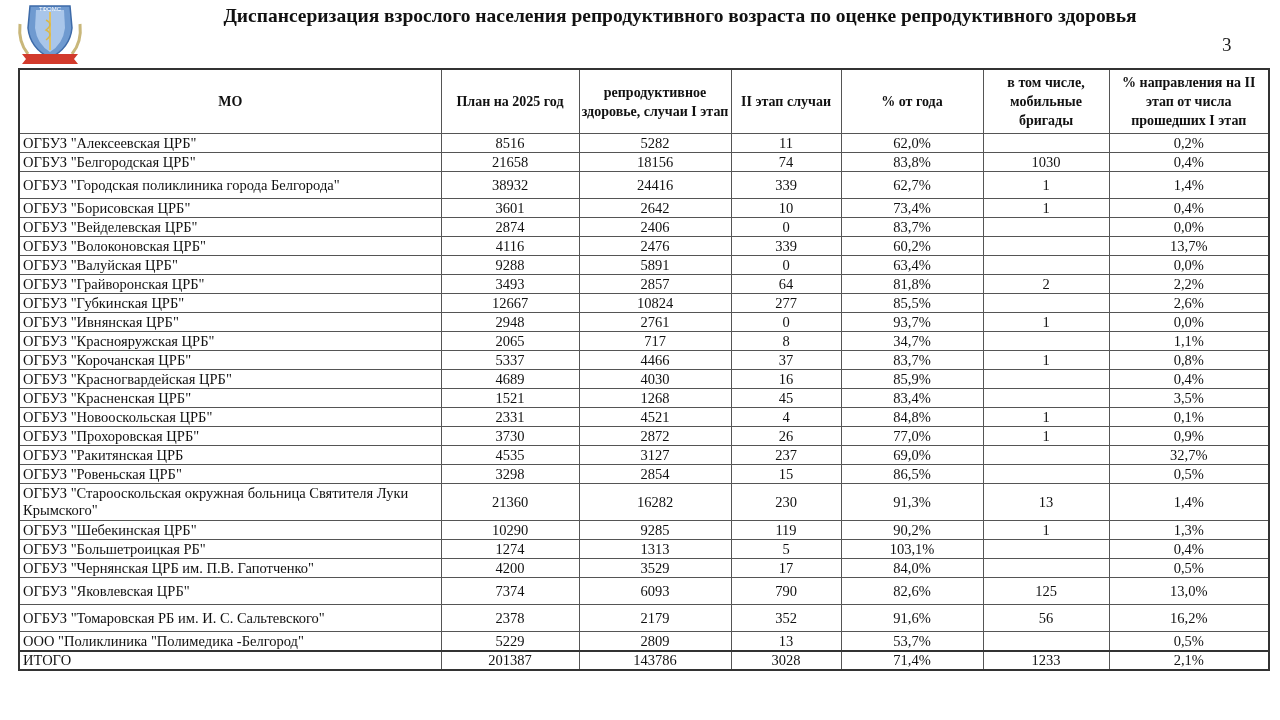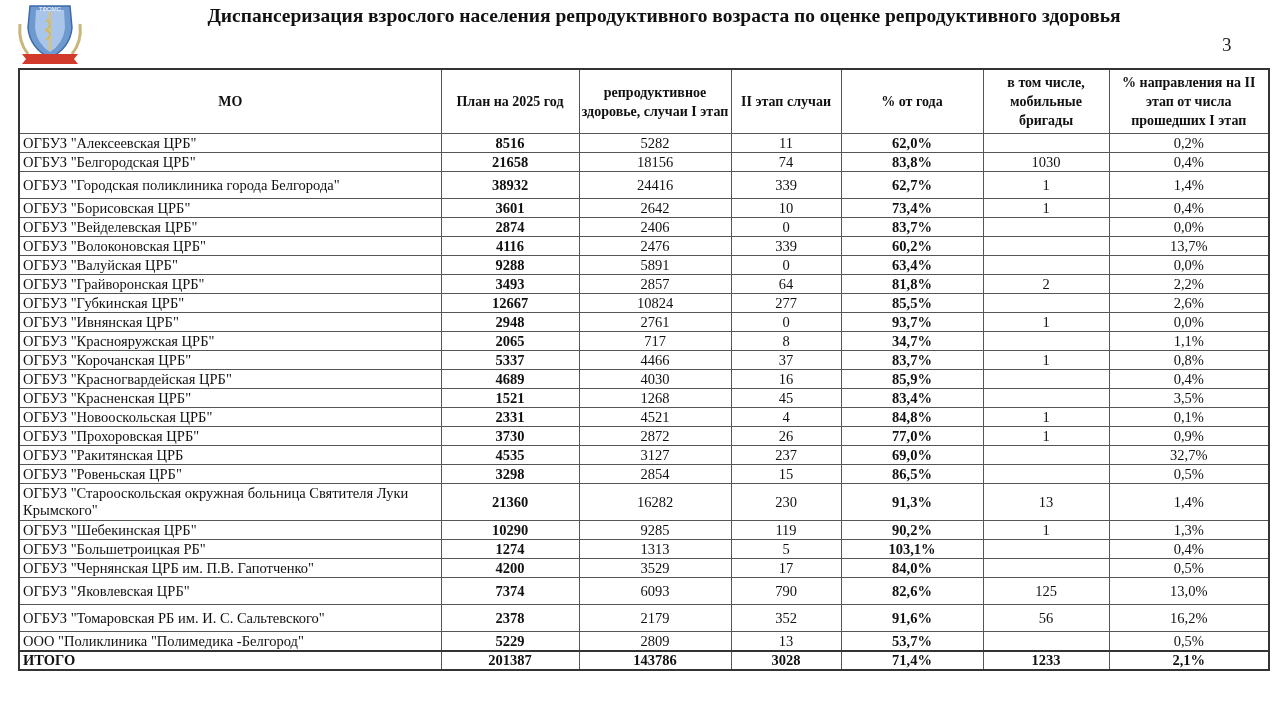--- a/index.html
+++ b/index.html
@@ -1,28 +1,28 @@
 <!DOCTYPE html>
 <html><head>
 <meta charset="utf-8">
 <style>
   html, body { margin:0; padding:0; background:#ffffff; }
   body { width:1280px; height:720px; position:relative; overflow:hidden; font-family:"Liberation Serif", serif; color:#111; }
   .logo { position:absolute; left:14px; top:2px; width:72px; height:64px; }
-  .title { position:absolute; left:134px; top:4px; width:1060px; text-align:center; font-weight:bold; font-size:19.5px; line-height:24px; color:#111; }
+  .title { position:absolute; left:150px; top:4px; width:1060px; text-align:center; font-weight:bold; font-size:19.5px; line-height:24px; color:#111; }
   .page-num { position:absolute; left:1222px; top:34px; font-size:19px; color:#222; }
   table { position:absolute; left:18px; top:68px; width:1250px; border-collapse:collapse; table-layout:fixed; border:2px solid #333; }
   th, td { border:1px solid #555; padding:0 2px; font-size:14.5px; line-height:17px; }
   th { font-weight:bold; font-size:14px; text-align:center; height:63px; line-height:19px; }
   td { text-align:center; height:18px; }
   td.mo { text-align:left; padding-left:3px; }
-  td.plan, td.pct { font-weight:bold; }
+  td.plan, td.pct { font-weight:normal; }
   tr.tall td { height:26px; }
   tr.two td { height:36px; }
-  tr.total td { font-weight:bold; height:17px; }
+  tr.total td { font-weight:normal; height:17px; }
   tr.total { border-top:2px solid #333; }
 </style>
 </head>
 <body>
 
 <div class="logo">
   <svg width="72" height="64" viewBox="0 0 72 64">
     <path d="M6 22 Q4 40 14 52" stroke="#c9b77a" stroke-width="3" fill="none"></path>
     <path d="M66 22 Q68 40 58 52" stroke="#c9b77a" stroke-width="3" fill="none"></path>
     <path d="M16 4 L56 4 L58 26 Q56 46 36 56 Q16 46 14 26 Z" fill="#6f9ad0" stroke="#3d6aa8" stroke-width="1.5"></path>

